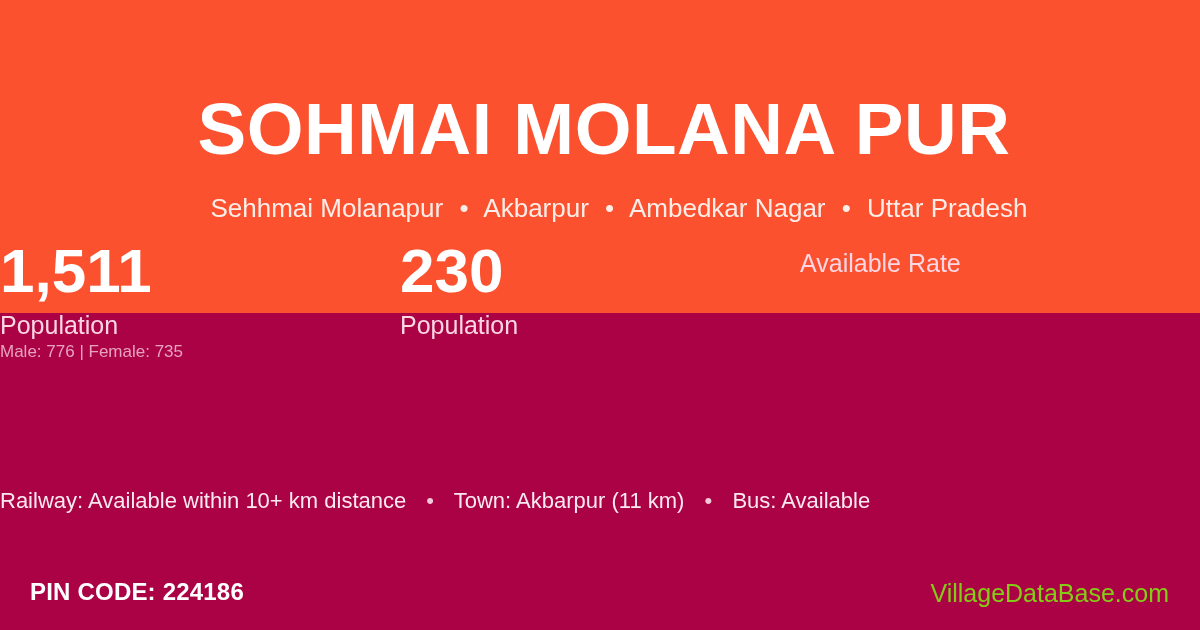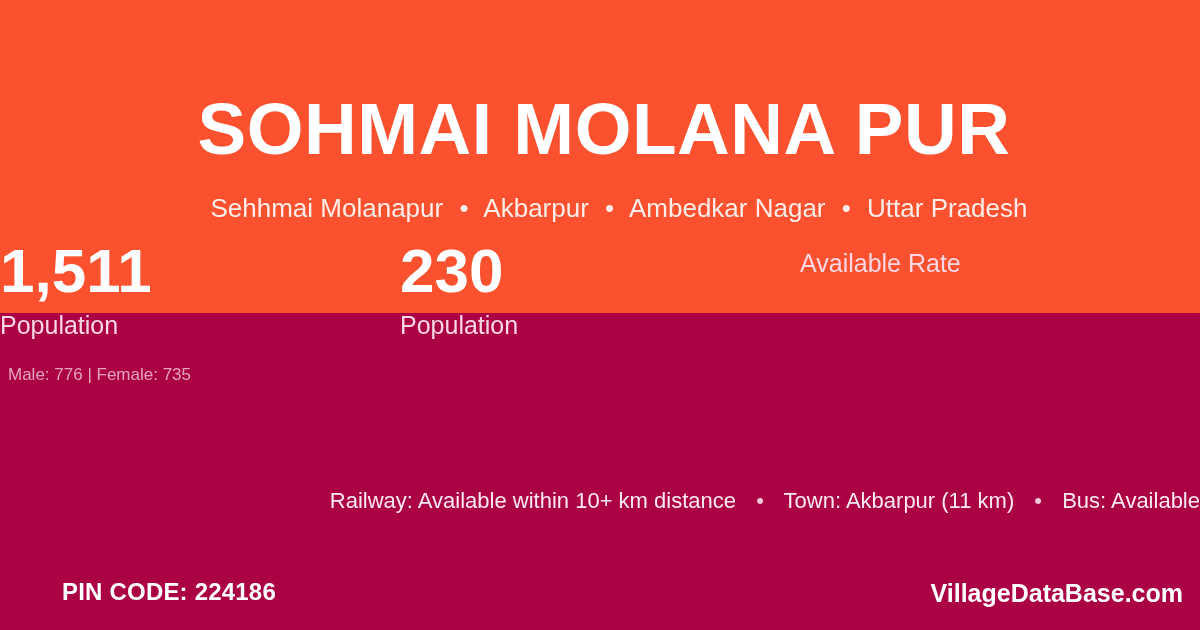--- a/index.html
+++ b/index.html
@@ -106,31 +106,30 @@
     font-weight: normal;
     line-height: 30px;
     margin-top: 8px;
   }
   .stat-detail {
     display: block;
     color: #E7A3BE;
     font-size: 17px;
     font-weight: normal;
     line-height: 22px;
-    margin-top: 24px;
-    padding-left: 8px;
+    margin-top: 1px;
   }
 
   
   #infra-line {
     position: absolute;
     left: 0;
     top: 487px;
     width: 1200px;
-    text-align: right;
+    text-align: left;
     color: #FBE9F0;
     font-size: 22px;
     font-weight: normal;
     line-height: 27px;
     white-space: nowrap;
   }
   #infra-line .infra-sep {
     display: inline-block;
     padding: 0 14px;
     color: #F3C9D9;
@@ -140,29 +139,28 @@
   #pin-code {
     position: absolute;
     left: 30px;
     top: 577px;
     color: #FFFFFF;
     font-size: 24px;
     font-weight: bold;
     line-height: 30px;
     letter-spacing: 0.2px;
     white-space: nowrap;
-    margin-left: 32px;
   }
   #site-brand {
     position: absolute;
-    right: 17px;
+    right: 31px;
     top: 578px;
-    color: #ffffff;
+    color: #84cc16;
     font-size: 25px;
-    font-weight: bold;
+    font-weight: normal;
     line-height: 30px;
     white-space: nowrap;
   }
 </style>
 </head>
 <body>
 
 <div id="card">
 
   <div id="orange-band"></div>

